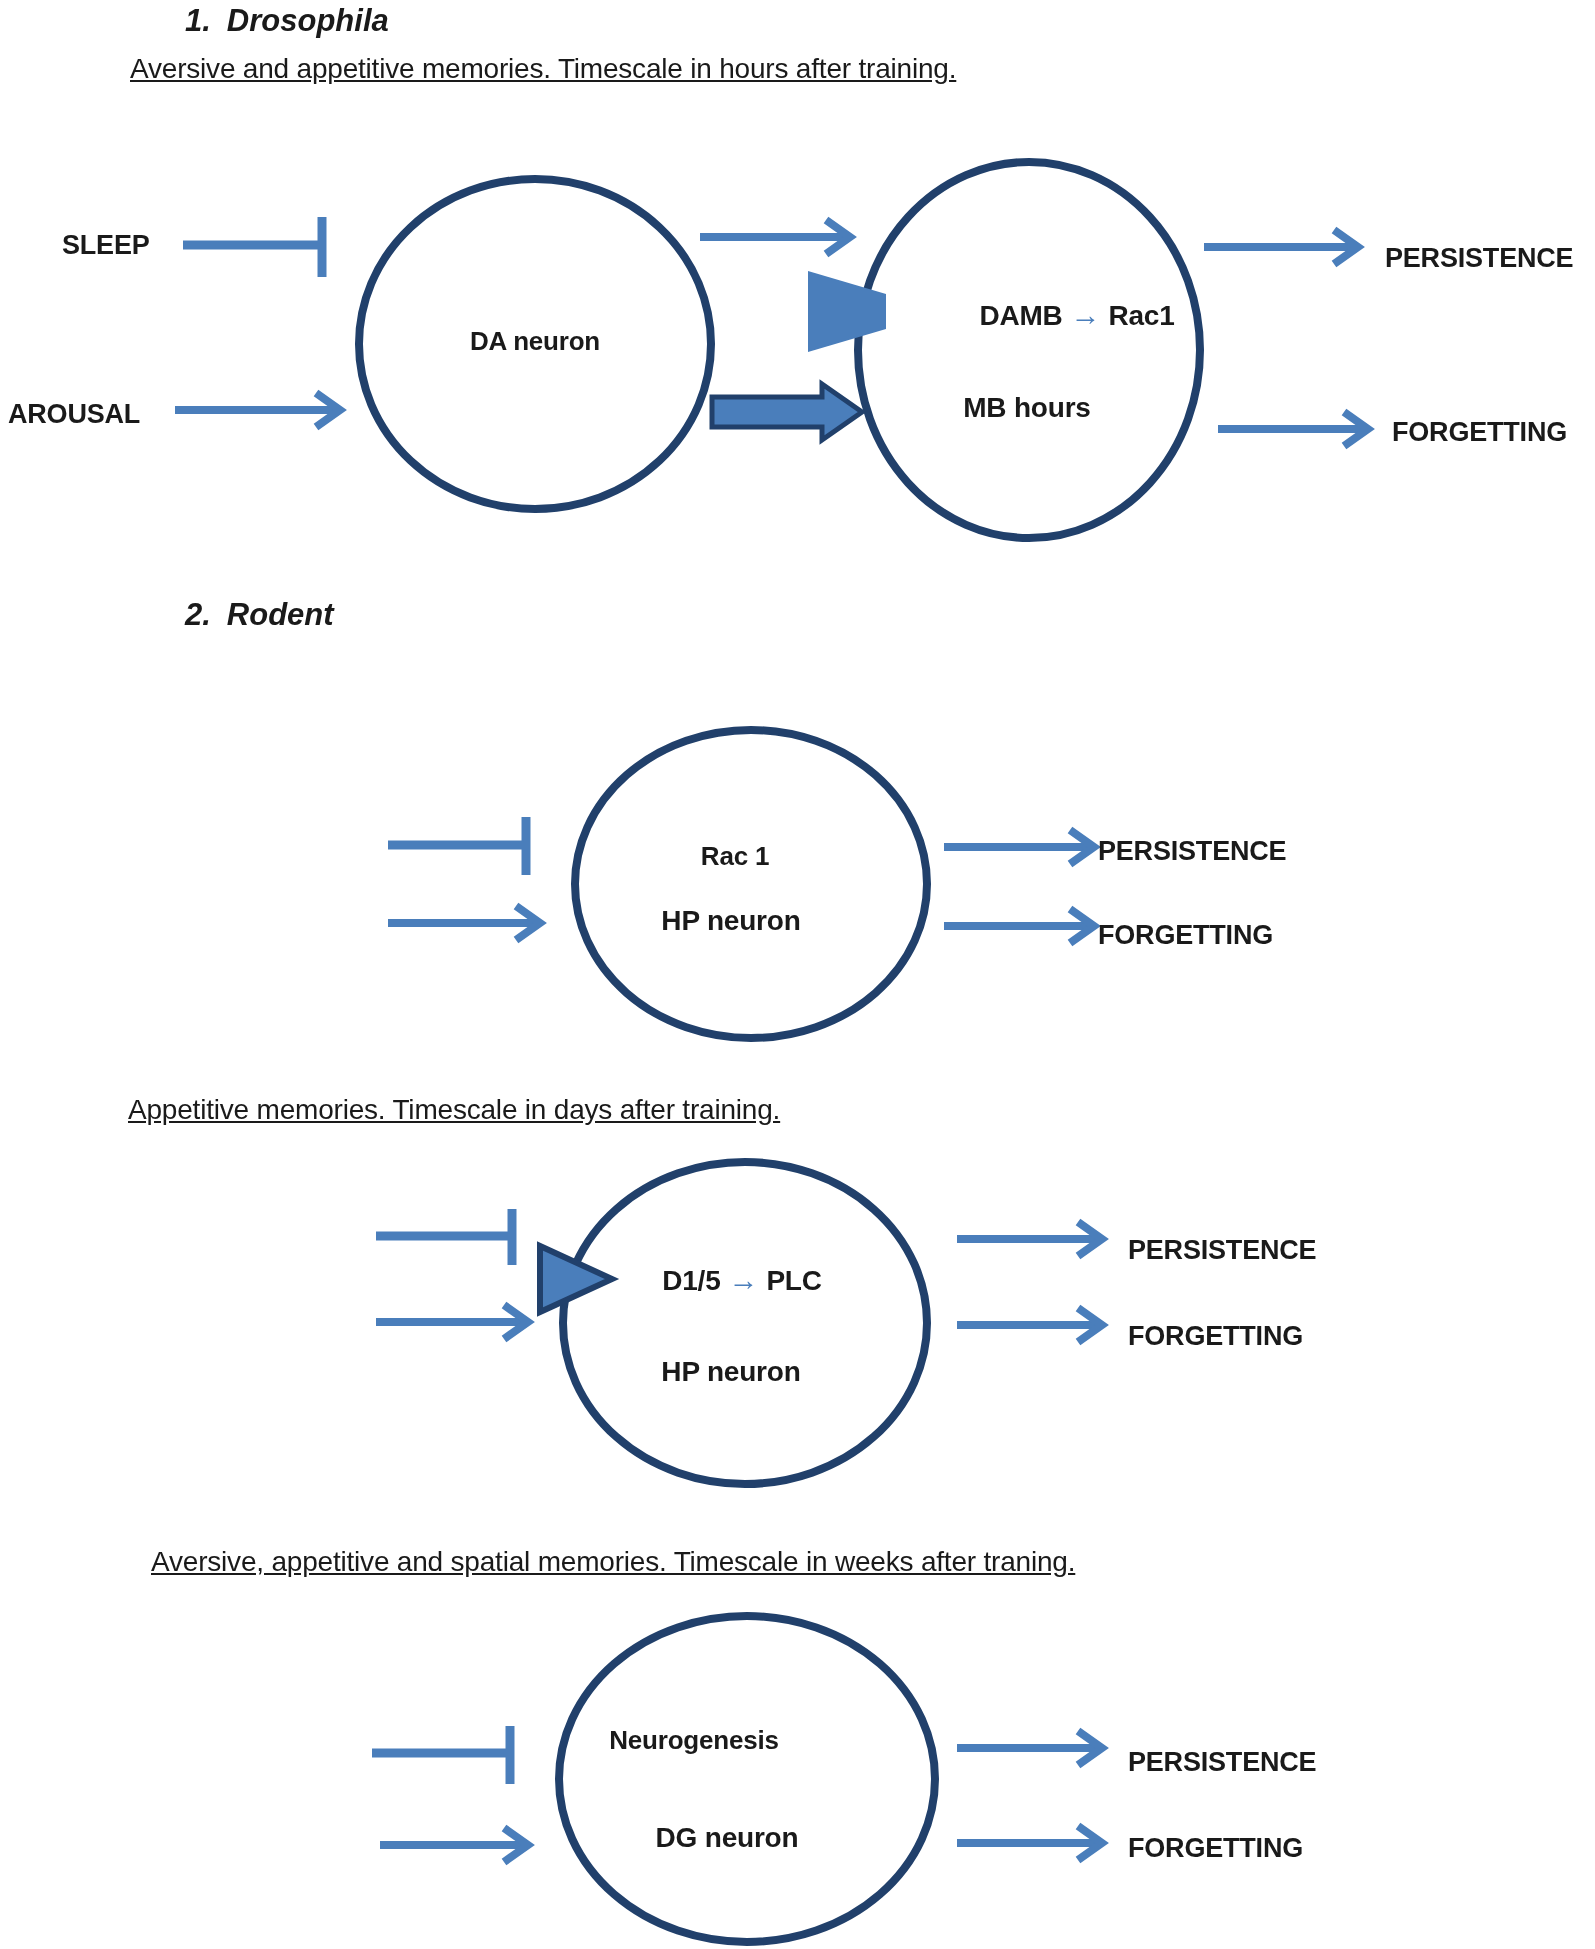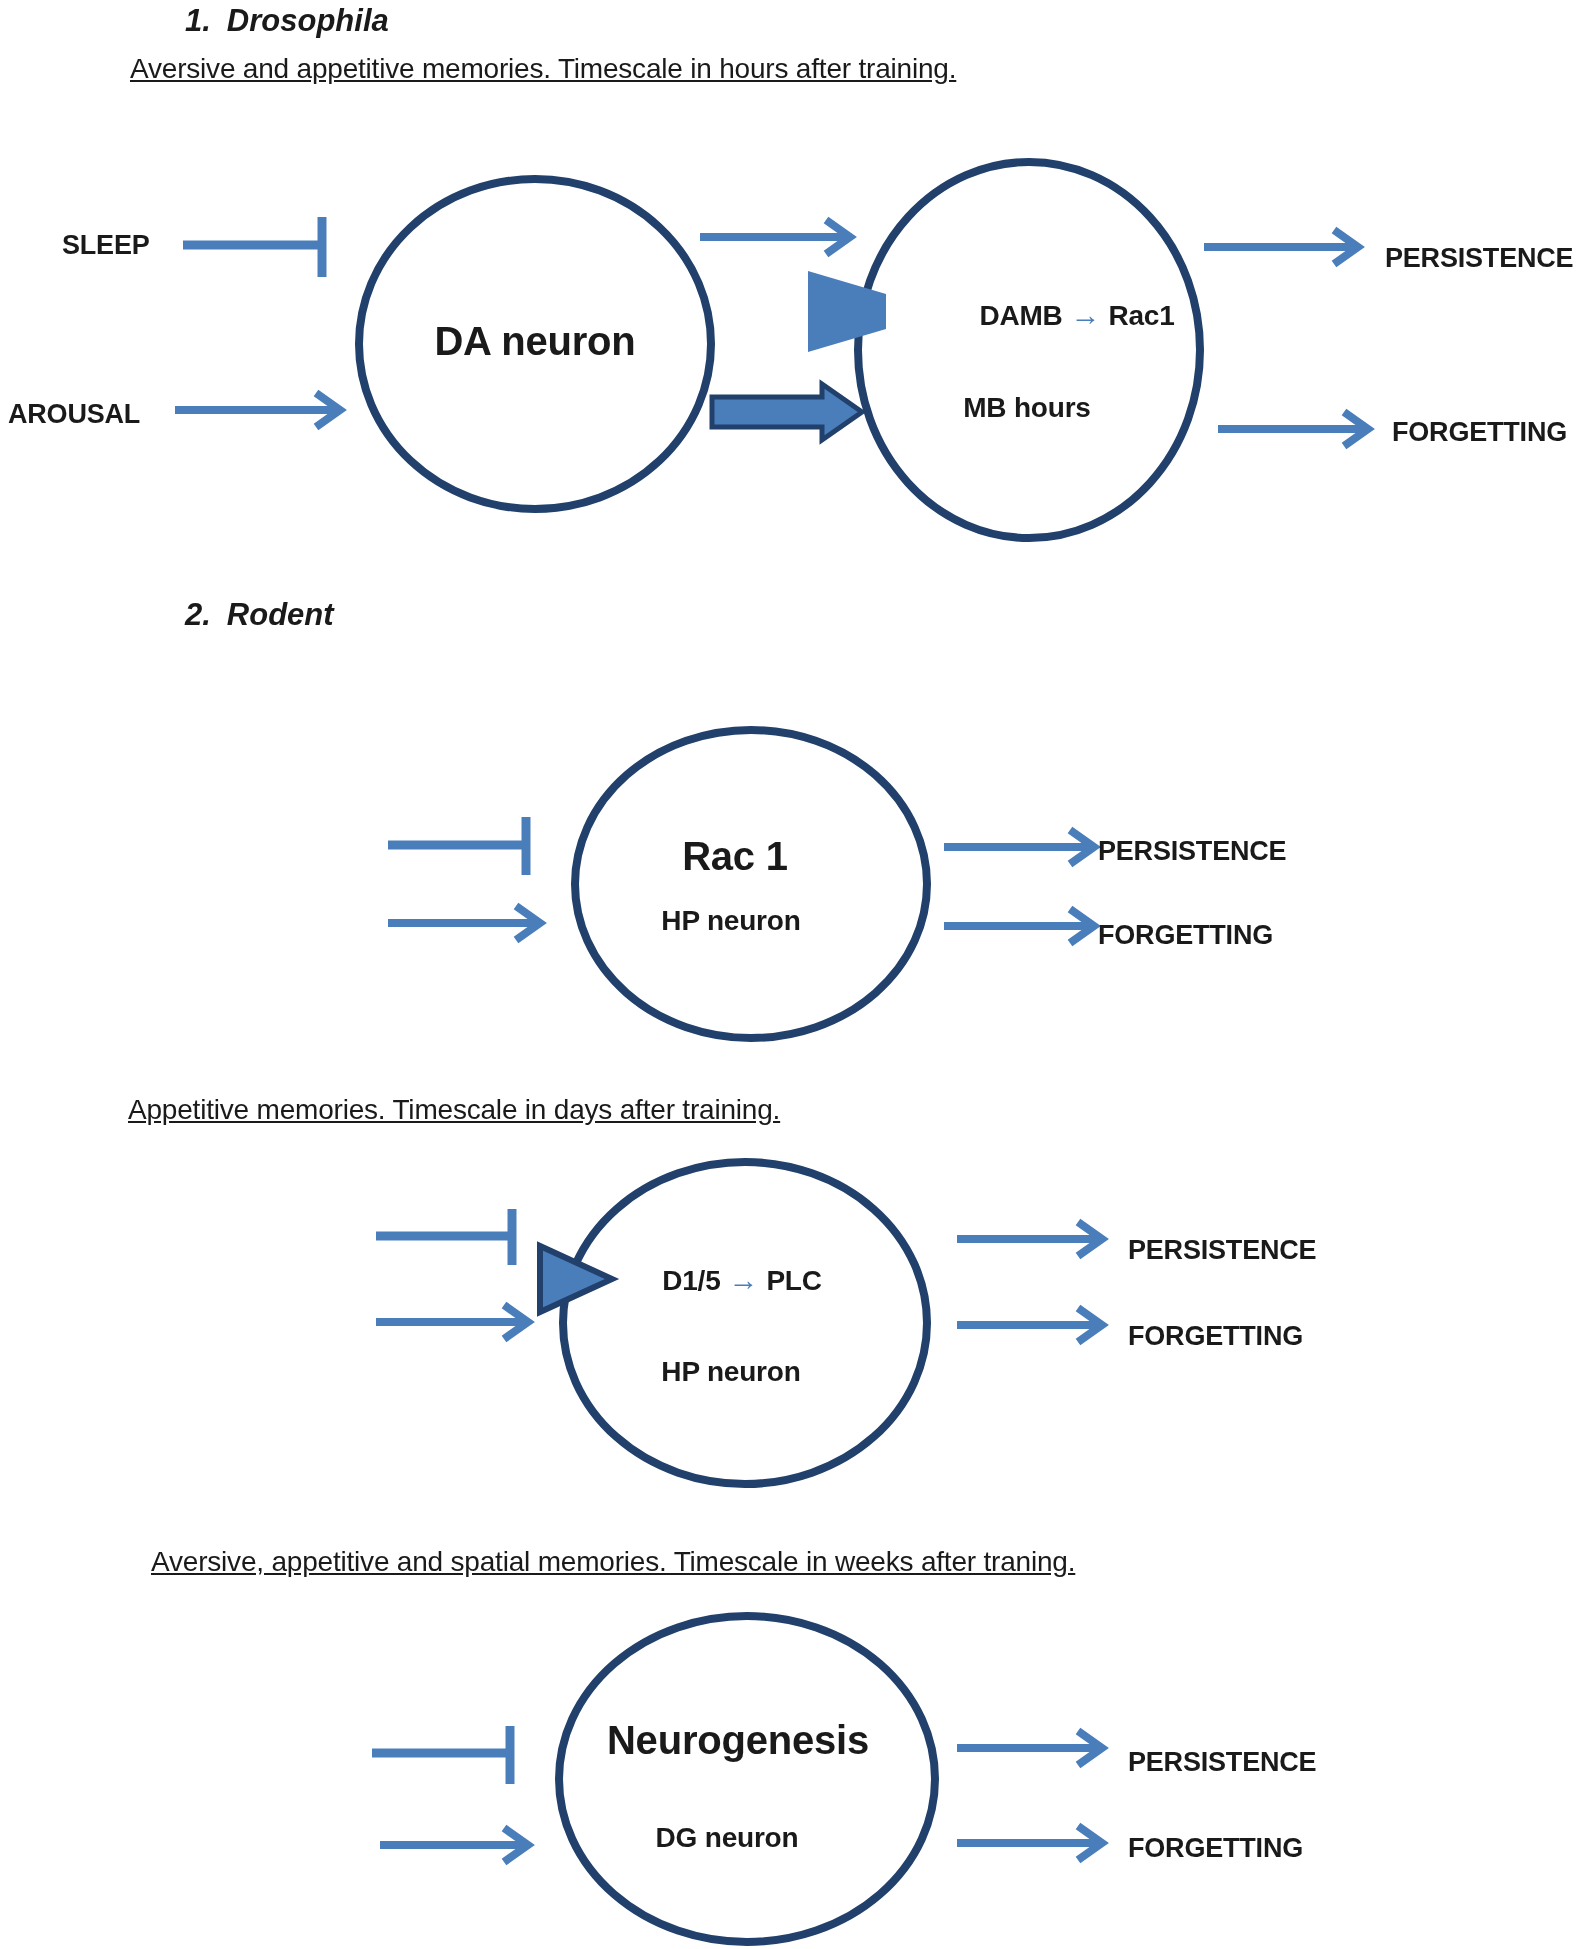--- a/index.html
+++ b/index.html
@@ -13,21 +13,21 @@
   }
   #shapes{position:absolute;left:0;top:0;width:1595px;height:1949px;}
   .txt{position:absolute;white-space:nowrap;color:var(--ink,#1a1a1a);}
   .section-title{
     font-size:31px;font-weight:bold;font-style:italic;
     letter-spacing:0px; display:flex; gap:16px;
   }
   .subtitle{font-size:28px;font-weight:normal;letter-spacing:-0.2px;text-decoration:underline;}
   .side-label{font-size:27px;font-weight:bold;transform:translateY(-50%);letter-spacing:-0.2px;}
   .node-label{font-size:28px;font-weight:bold;transform:translate(-50%,-50%);letter-spacing:-0.2px;}
-  .node-label.big{font-size:40px;}
+  .node-label.big{font-size:26px;}
   .inline-arrow{color:var(--accent,#4a7ebb);font-weight:bold;padding:0 8px;font-size:30px;}
   .ellipse{fill:none;stroke:var(--navy,#21406b);stroke-width:8;}
   .shaft{stroke:var(--accent,#4a7ebb);stroke-width:8;fill:none;}
   .head{stroke:var(--accent,#4a7ebb);stroke-width:8;fill:none;stroke-linejoin:miter;}
   .tbar{stroke:var(--accent,#4a7ebb);stroke-width:9;fill:none;}
   .solid-accent{fill:var(--accent,#4a7ebb);stroke:none;}
   .block-arrow{fill:var(--accent,#4a7ebb);stroke:var(--navy,#21406b);stroke-width:5;stroke-linejoin:miter;}
   .triangle{fill:var(--accent,#4a7ebb);stroke:var(--navy,#21406b);stroke-width:6;stroke-linejoin:miter;}
 </style>
 </head>
@@ -154,18 +154,18 @@
 
   <div class="txt node-label" style="left:742px;top:1280px;">
     <span>D1/5</span><span class="inline-arrow">→</span><span>PLC</span>
   </div>
   <div class="txt node-label" style="left:731px;top:1372px;">HP neuron</div>
   <div class="txt side-label" style="left:1128px;top:1250px;">PERSISTENCE</div>
   <div class="txt side-label" style="left:1128px;top:1336px;">FORGETTING</div>
 
   <div class="txt subtitle" style="left:128px;top:1546px;margin-left:23px;">Aversive, appetitive and spatial memories. Timescale in weeks after traning.</div>
 
-  <div class="txt node-label big" style="left:738px;top:1740px;">Neurogenesis</div>
+  <div class="txt node-label big" style="left:694px;top:1740px;">Neurogenesis</div>
   <div class="txt node-label" style="left:727px;top:1838px;">DG neuron</div>
   <div class="txt side-label" style="left:1128px;top:1762px;">PERSISTENCE</div>
   <div class="txt side-label" style="left:1128px;top:1848px;">FORGETTING</div>
 
 </div>
 
 </body></html>

